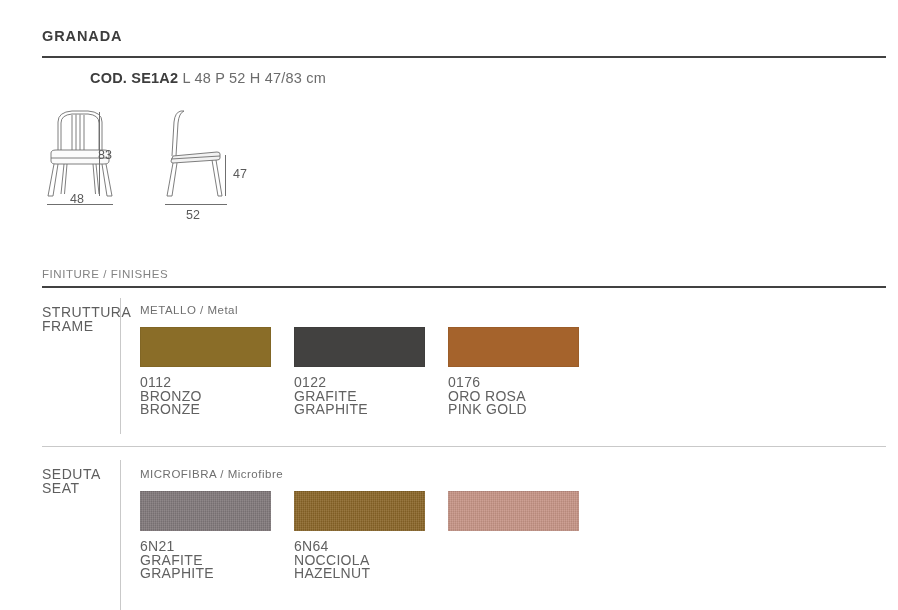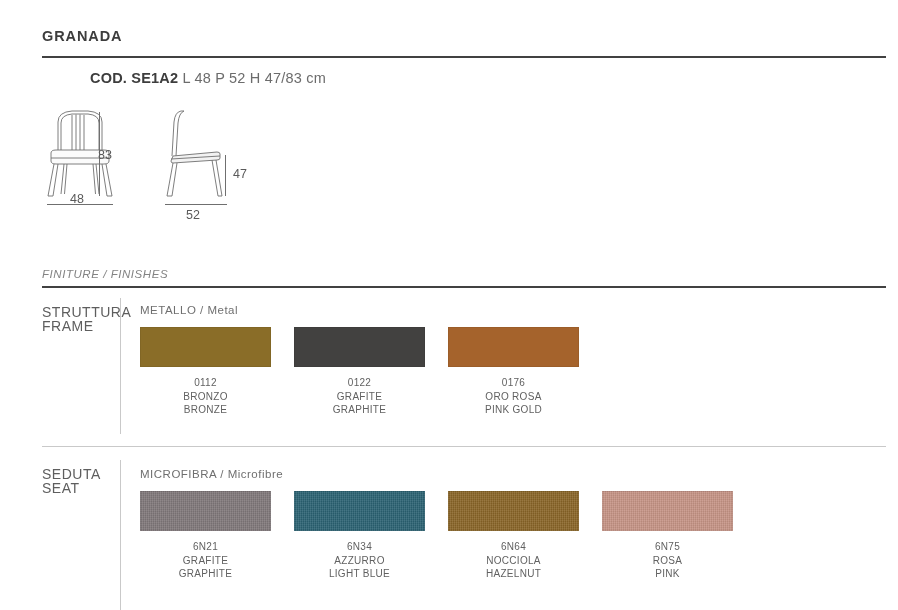--- a/index.html
+++ b/index.html
@@ -97,21 +97,21 @@
   }
 
   
   .section-kicker {
     position: absolute;
     left: 42px;
     font-size: 11.5px;
     letter-spacing: 0.55px;
     color: #838383;
   }
-  #kicker-finishes { top: 268px; font-style: italic; }
+  #kicker-finishes { top: 268px; }
 
   .row-label {
     position: absolute;
     left: 42px;
     font-size: 14px;
     letter-spacing: 0.5px;
     line-height: 14px;
     color: #5e5e5e;
   }
   #label-frame { top: 305px; }
@@ -169,25 +169,24 @@
         rgba(0,0,0,0.045) 1px,
         rgba(0,0,0,0.045) 2px),
       repeating-linear-gradient(0deg,
         rgba(255,255,255,0.05) 0px,
         rgba(255,255,255,0.05) 1px,
         rgba(0,0,0,0.035) 1px,
         rgba(0,0,0,0.035) 2px);
   }
   .swatch-caption {
     margin-top: 9px;
-    font-size: 10px;
+    font-size: 14px;
     line-height: 13.5px;
     color: #616161;
     letter-spacing: 0.3px;
-    text-align: center;
   }
   .swatch-caption div { white-space: nowrap; }
 </style>
 </head>
 <body>
 
 <div class="sheet">
 
   <div class="product-title">GRANADA</div>
 
@@ -313,38 +312,25 @@
   <div class="swatch-row" id="swatch-row-seat">
     <div class="swatch-cell">
       <div class="swatch-chip fabric" style="background-color: rgb(128, 120, 122);"></div>
       <div class="swatch-caption">
         <div>6N21</div>
         <div>GRAFITE</div>
         <div>GRAPHITE</div>
       </div>
     </div>
     <div class="swatch-cell">
-      <div class="swatch-chip fabric" style="background-color: rgb(43, 98, 115);"></div>
-      <div class="swatch-caption">
-        <div>6N34</div>
-        <div>AZZURRO</div>
-        <div>LIGHT BLUE</div>
-      </div>
-    </div>
-    <div class="swatch-cell">
       <div class="swatch-chip fabric" style="background-color: rgb(138, 101, 39);"></div>
       <div class="swatch-caption">
         <div>6N64</div>
         <div>NOCCIOLA</div>
         <div>HAZELNUT</div>
       </div>
     </div>
     <div class="swatch-cell">
       <div class="swatch-chip fabric" style="background-color: rgb(198, 148, 134);"></div>
-      <div class="swatch-caption">
-        <div>6N75</div>
-        <div>ROSA</div>
-        <div>PINK</div>
-      </div>
     </div>
   </div>
 
 </div>
 
 </body></html>

